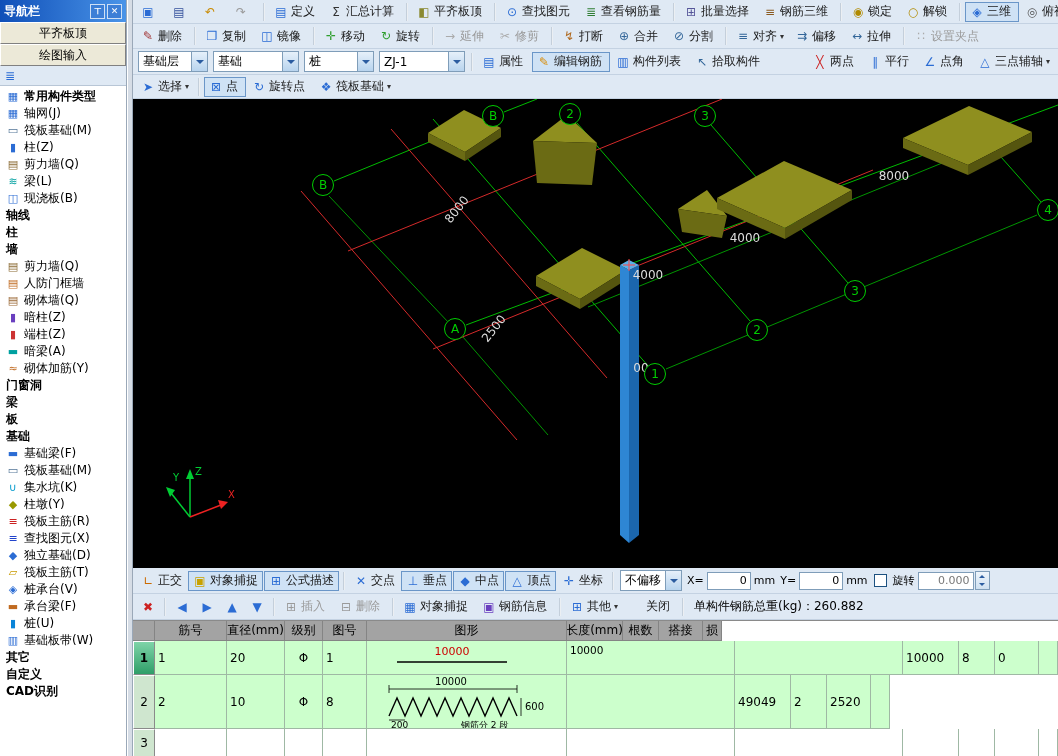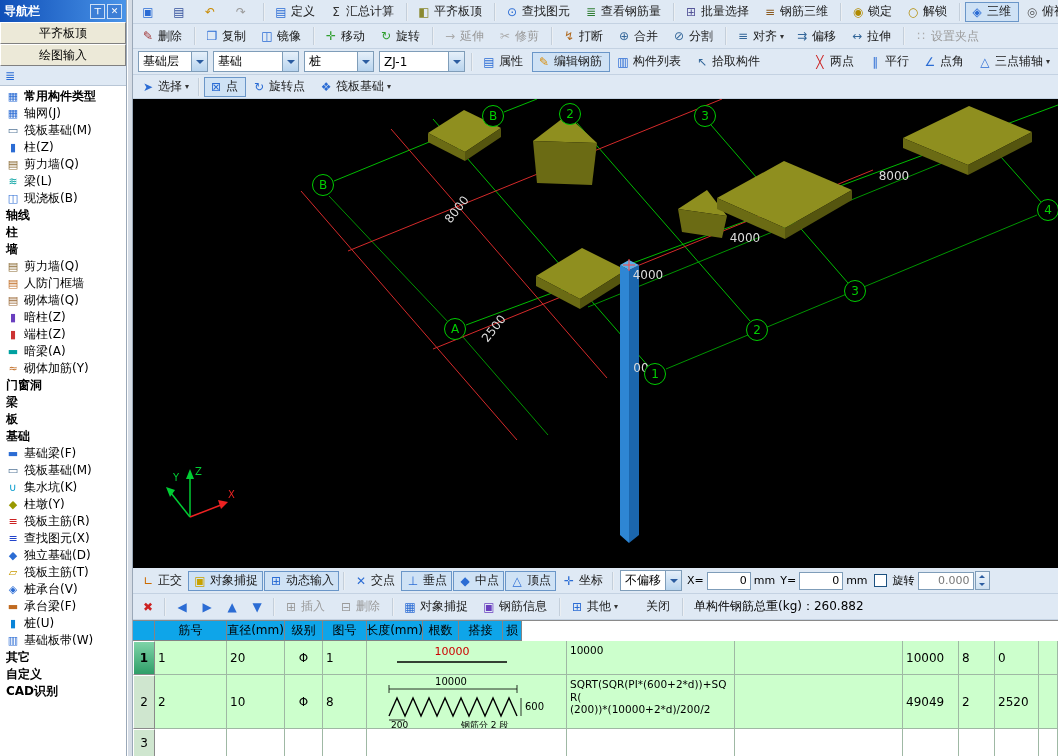--- a/index.html
+++ b/index.html
@@ -58,21 +58,21 @@
   .spin .up::before{border-bottom-color:#2b5ca0;margin-top:-3px}
   .spin .dn::before{border-top-color:#2b5ca0;margin-bottom:-3px}
   #tablebar{height:26px}
   .total{margin-left:6px}
 
   
   .tbl{height:136px;background:#fff;border-top:1px solid #8a8a8a;overflow:hidden}
   .trow{display:flex}
   .thead{height:20px}.r1{height:34px}.r2{height:54px}.r3{height:28px}
   .tc{border-right:1px solid #9fb8a4;border-bottom:1px solid #9fb8a4;padding:1px 3px;display:flex;align-items:center;overflow:hidden}
-  .th{background:#0ea5e9;border-right:1px solid #848484;border-bottom:1px solid #848484;justify-content:center;padding:4px 1px;white-space:nowrap}
+  .th{background:#a3a3a3;border-right:1px solid #848484;border-bottom:1px solid #848484;justify-content:center;padding:4px 1px;white-space:nowrap}
   .c0{flex:0 0 22px}.c1{flex:0 0 72px}.c2{flex:0 0 58px}.c3{flex:0 0 38px}.c4{flex:0 0 44px}
   .c5{flex:0 0 200px}.c6{flex:0 0 168px}.c7{flex:0 0 168px}.c8{flex:0 0 56px}.c9{flex:0 0 36px}
   .c10{flex:0 0 44px}.c11{flex:0 0 19px}
   .r1 .tc,.r2 .tc{background:#ccffcc}
   .r3 .tc{background:#fff}
   .rn{background:#cfe6cf !important;border:1px solid;border-color:#fff #8a8a8a #8a8a8a #fff;justify-content:center;padding:0}
   .r1 .rn{background:linear-gradient(180deg,#7fd4a8,#2f9e68) !important;font-weight:bold}
   .center{justify-content:center}
   .shape{justify-content:center;padding:0}
   .formula{font-size:10.5px;line-height:1.2;white-space:pre-wrap;word-break:break-all;align-items:flex-start;padding-top:3px}
@@ -769,21 +769,21 @@
             <span class="lbl">正交</span>
           </button>
         
           <button class="tbtn" data-state="pressed">
             <span class="ic" style="color:#c8a200">▣</span>
             <span class="lbl">对象捕捉</span>
           </button>
         
           <button class="tbtn" data-state="pressed">
             <span class="ic" style="color:#2b6cd4">⊞</span>
-            <span class="lbl">动态输入</span>
+            <span class="lbl">公式描述</span>
           </button>
         
           <button class="tbtn" data-type="sep">
             
             
           </button>
         
           <button class="tbtn">
             <span class="ic" style="color:#2b6cd4">✕</span>
             <span class="lbl">交点</span>
@@ -911,20 +911,21 @@
       </span>
     </div>
 
     <div class="tbl">
       <div class="trow thead">
         <div class="tc th c0"></div>
         <div class="tc th c1">筋号</div>
         <div class="tc th c2">直径(mm)</div>
         <div class="tc th c3">级别</div>
         <div class="tc th c4">图号</div>
+        <div class="tc th c5">图形</div>
         <div class="tc th c8">长度(mm)</div>
         <div class="tc th c9">根数</div>
         <div class="tc th c10">搭接</div>
         <div class="tc th c11">损</div>
       </div>
 
       <div class="trow body r1">
         <div class="tc c0 rn">1</div>
         <div class="tc c1">1</div>
         <div class="tc c2">20</div>
@@ -957,22 +958,20 @@
             <line x1="20" y1="9" x2="20" y2="17" stroke="#000" stroke-width="0.8"></line>
             <line x1="148" y1="9" x2="148" y2="17" stroke="#000" stroke-width="0.8"></line>
             <polyline points="20,40 28,22 36,40 44,22 52,40 60,22 68,40 76,22 84,40 92,22 100,40 108,22 116,40 124,22 132,40 140,22 148,40" fill="none" stroke="#000" stroke-width="1.4"></polyline>
             <line x1="152" y1="22" x2="152" y2="40" stroke="#000" stroke-width="0.8"></line>
             <text x="156" y="34" fill="#000" font-size="10">600</text>
             <line x1="20" y1="44" x2="36" y2="44" stroke="#000" stroke-width="0.8"></line>
             <text x="22" y="52" fill="#000" font-size="9">200</text>
             <text x="92" y="52" fill="#000" font-size="9">钢筋分 2 段</text>
           </svg>
         </div>
-        <div class="tc c6 formula">SQRT(SQR(PI*(600+2*d))+SQR(
-(200))*(10000+2*d)/200/2</div>
         <div class="tc c7"></div>
         <div class="tc c8">49049</div>
         <div class="tc c9">2</div>
         <div class="tc c10">2520</div>
         <div class="tc c11"></div>
       </div>
 
       <div class="trow body r3">
         <div class="tc c0 rn">3</div>
         <div class="tc c1"></div>

